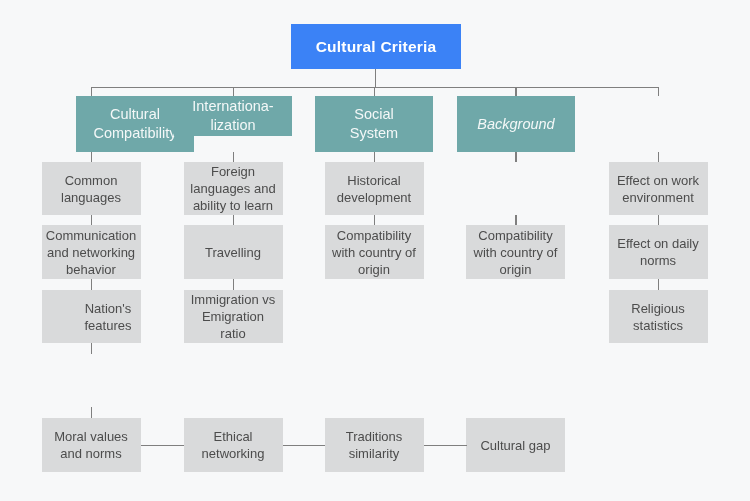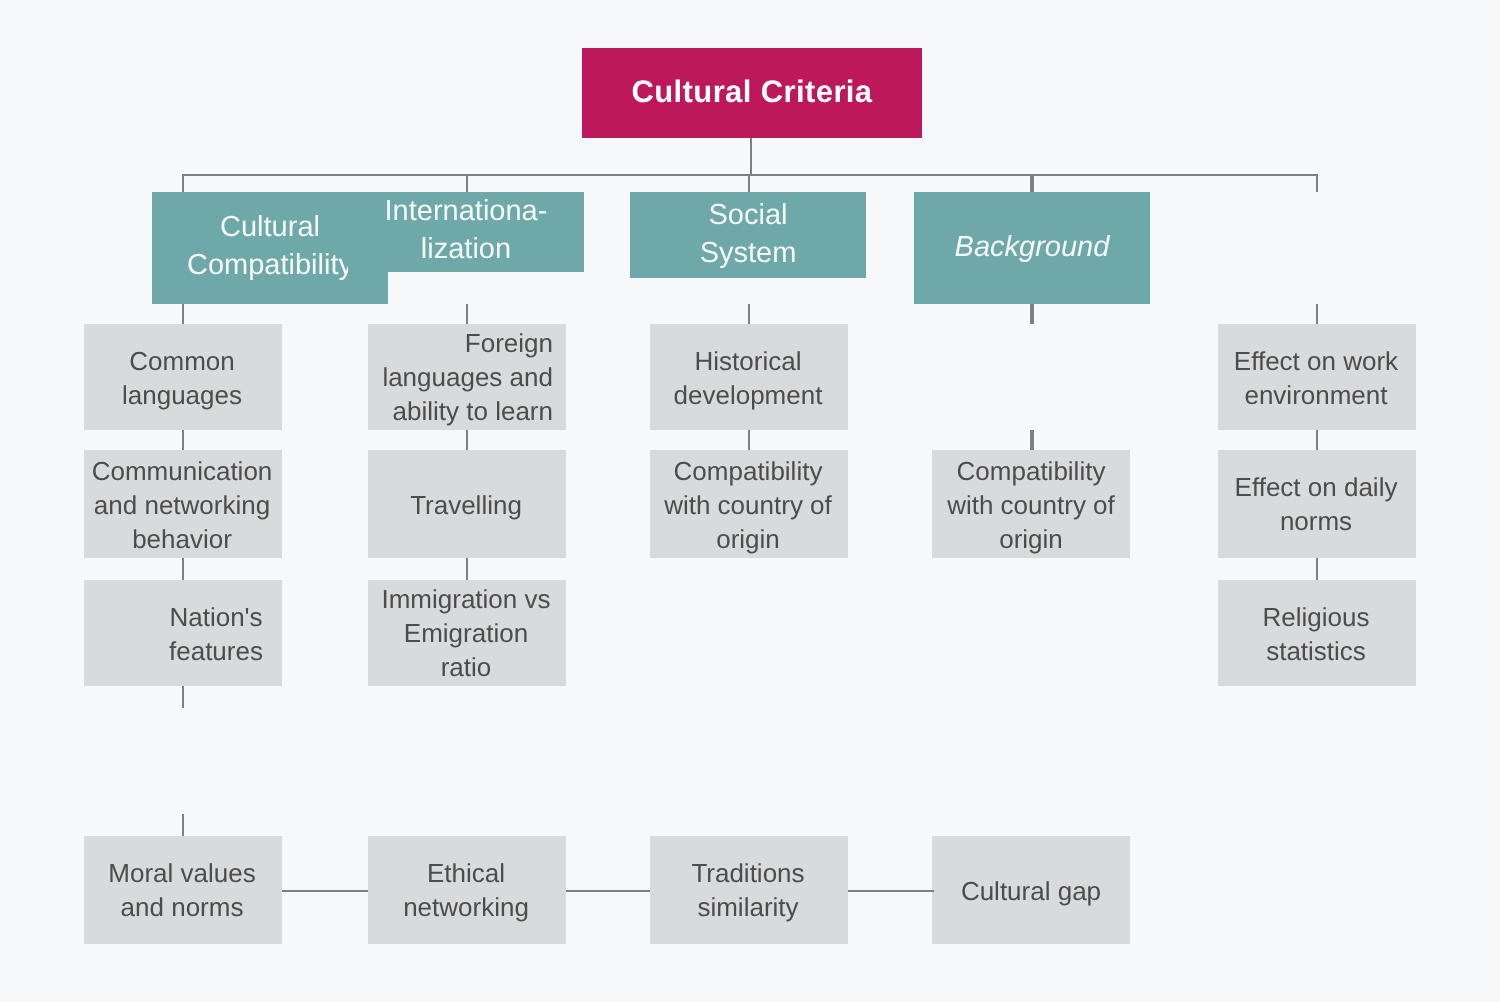--- a/index.html
+++ b/index.html
@@ -13,21 +13,21 @@
     background:#F7F8F9;
     overflow:hidden;
   }
   .node{
     position:absolute;
     display:flex;align-items:center;justify-content:center;
     text-align:center;
     box-sizing:border-box;
   }
   .node-root{
-    background:#be185d;
+    background:#3b82f6;
     color:#FFFFFF;
     font-size:15.5px;
     font-weight:bold;
     letter-spacing:.2px;
   }
   .node-cat{
     background:#6FA8A9;
     color:#F4F8F8;
     font-size:14.5px;
     line-height:19px;
@@ -56,36 +56,36 @@
   <div class="vline" style="left:90.5px;top:87px;height:9px;"></div>
   <div class="vline" style="left:232.5px;top:87px;height:9px;"></div>
   <div class="vline" style="left:373.5px;top:87px;height:9px;"></div>
   <div class="vline" style="left:515px;top:87px;height:9px;"></div>
   <div class="vline" style="left:657.5px;top:87px;height:9px;"></div>
 
   <div class="node node-cat" style="left:32px;top:96px;width:118px;height:56px;margin-left:44px;">Cultural
 Compatibility</div>
   <div class="node node-cat" style="left:174px;top:96px;width:118px;height:40px;">Internationa-
 lization</div>
-  <div class="node node-cat" style="left:315px;top:96px;width:118px;height:43px;">Social
+  <div class="node node-cat" style="left:315px;top:96px;width:118px;height:56px;">Social
 System</div>
   <div class="node node-cat" style="left:457px;top:96px;width:118px;height:56px;font-style:italic;">Background</div>
 
   <div class="vline" style="left:90.5px;top:152px;height:10px;"></div>
   <div class="node node-item" style="left:41.5px;top:162px;width:99px;height:53px;">Common languages</div>
   <div class="vline" style="left:90.5px;top:215px;height:10px;"></div>
   <div class="node node-item" style="left:41.5px;top:225px;width:99px;height:54px;">Communication and networking behavior</div>
   <div class="vline" style="left:90.5px;top:279px;height:11px;"></div>
   <div class="node node-item" style="left:41.5px;top:290px;width:99px;height:53px;padding-left:40px;">Nation's features</div>
   <div class="vline" style="left:90.5px;top:343px;height:11px;"></div>
   <div class="vline" style="left:90.5px;top:407px;height:11px;"></div>
   <div class="node node-item" style="left:41.5px;top:418px;width:99px;height:54px;">Moral values and norms</div>
 
   <div class="vline" style="left:232.5px;top:152px;height:10px;"></div>
-  <div class="node node-item" style="left:183.5px;top:162px;width:99px;height:53px;text-align:right;">Foreign languages and ability to learn</div>
+  <div class="node node-item" style="left:183.5px;top:162px;width:99px;height:53px;">Foreign languages and ability to learn</div>
   <div class="vline" style="left:232.5px;top:215px;height:10px;"></div>
   <div class="node node-item" style="left:183.5px;top:225px;width:99px;height:54px;">Travelling</div>
   <div class="vline" style="left:232.5px;top:279px;height:11px;"></div>
   <div class="node node-item" style="left:183.5px;top:290px;width:99px;height:53px;">Immigration vs Emigration ratio</div>
   <div class="node node-item" style="left:183.5px;top:418px;width:99px;height:54px;">Ethical networking</div>
 
   <div class="vline" style="left:373.5px;top:152px;height:10px;"></div>
   <div class="node node-item" style="left:324.5px;top:162px;width:99px;height:53px;">Historical development</div>
   <div class="vline" style="left:373.5px;top:215px;height:10px;"></div>
   <div class="node node-item" style="left:324.5px;top:225px;width:99px;height:54px;">Compatibility with country of origin</div>

